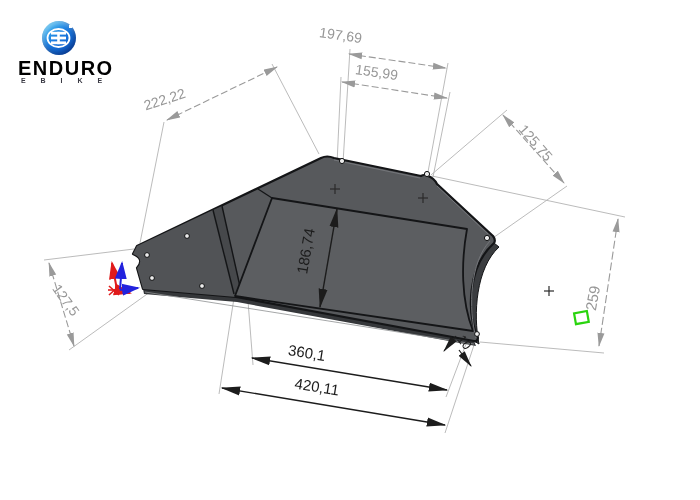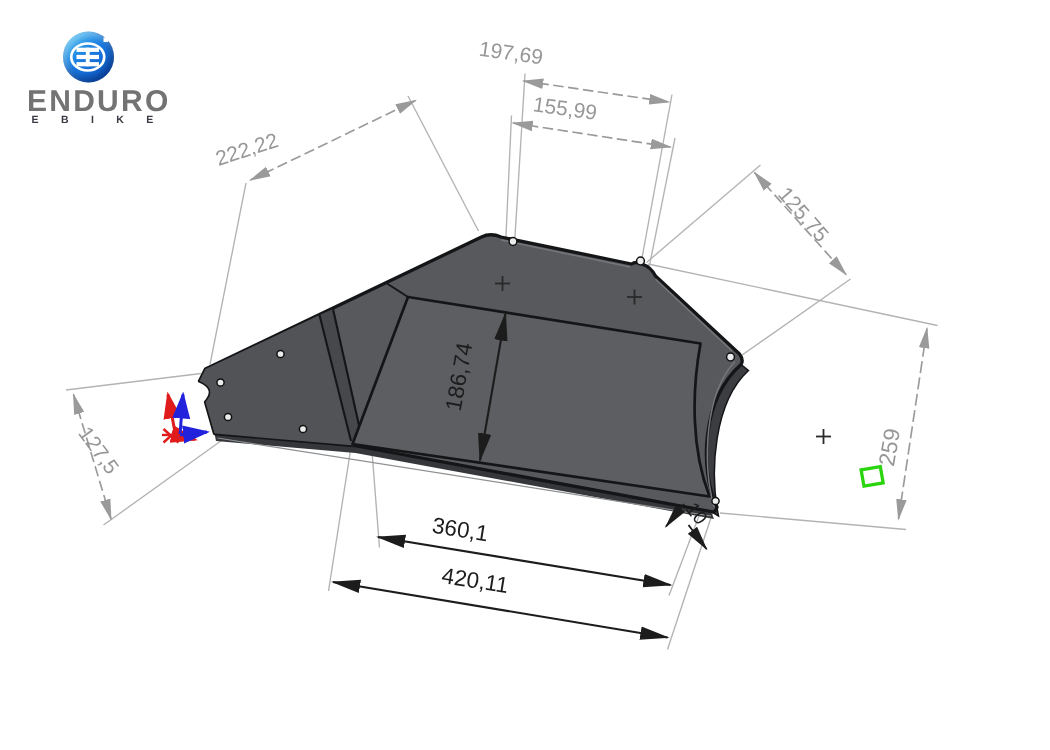--- a/index.html
+++ b/index.html
@@ -9,21 +9,21 @@
   svg text{font-family:"Liberation Sans",sans-serif;}
   .dim-gray-t{fill:#979797;font-size:14px;}
   .dim-black-t{fill:#1c1c1c;font-size:15px;}
   .dim-small-t{fill:#1c1c1c;font-size:13px;}
   
   .logo{position:absolute;left:10px;top:8px;width:120px;height:84px;}
   .logo-circle{position:absolute;left:32px;top:13px;width:34px;height:34px;border-radius:50%;
      background:linear-gradient(140deg,#45c8f2 0%,#1a7ae0 48%,#0a4fc0 100%);
      box-shadow:inset -2px -3px 5px rgba(0,0,40,.35), inset 2px 3px 4px rgba(255,255,255,.35);}
   .logo-brand{position:absolute;left:8px;top:49px;width:112px;text-align:left;
-     font-size:20px;font-weight:bold;letter-spacing:1.5px;color:#737373;}
+     font-size:20px;font-weight:bold;letter-spacing:1.5px;color:#000000;}
   .logo-sub{position:absolute;left:11px;top:69px;font-size:7px;font-weight:bold;
      letter-spacing:6.5px;color:#3a3a44;}
 </style>
 </head>
 <body>
 
 <div class="stage">
 <svg width="700" height="500" viewBox="0 0 700 500">
   <defs>
     <marker id="ag" orient="auto" markerWidth="13" markerHeight="8" refX="12" refY="4">

